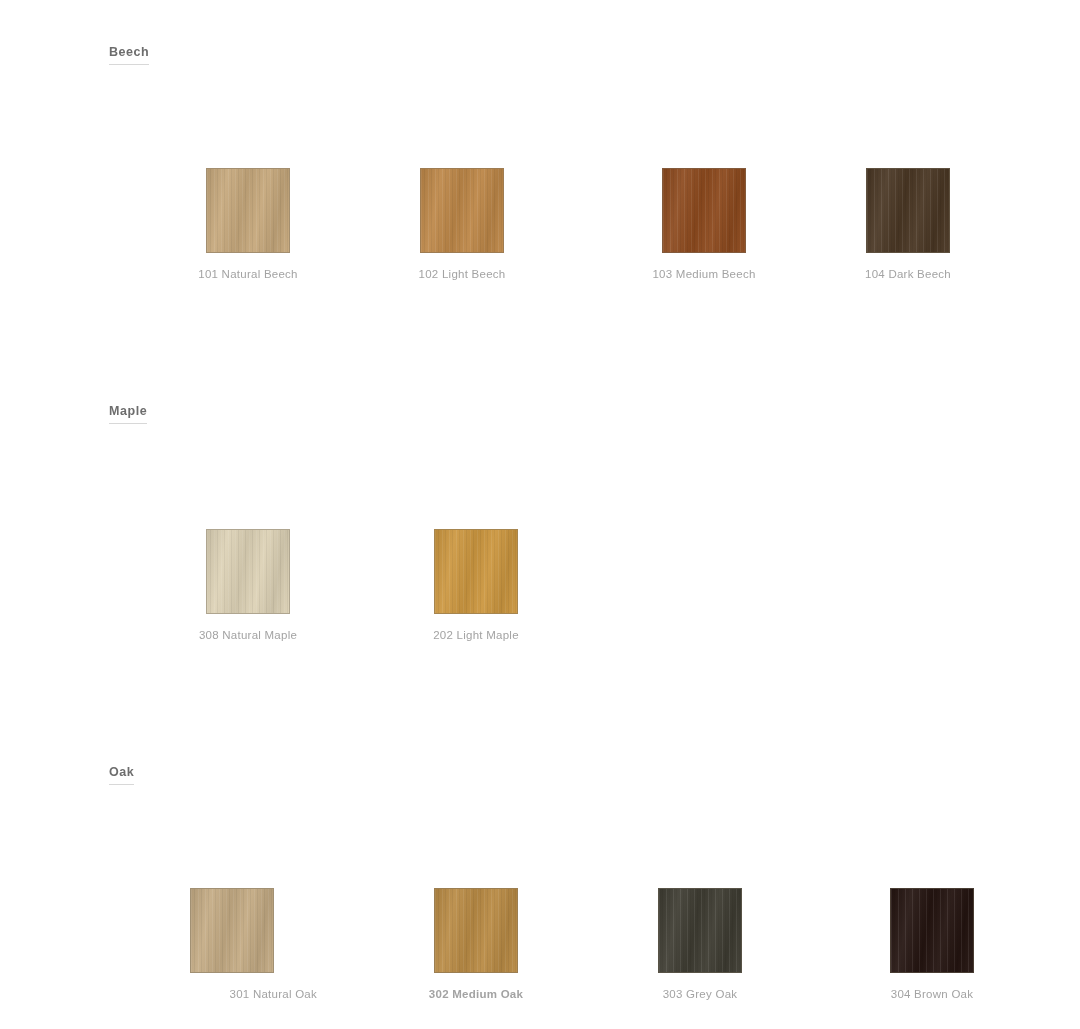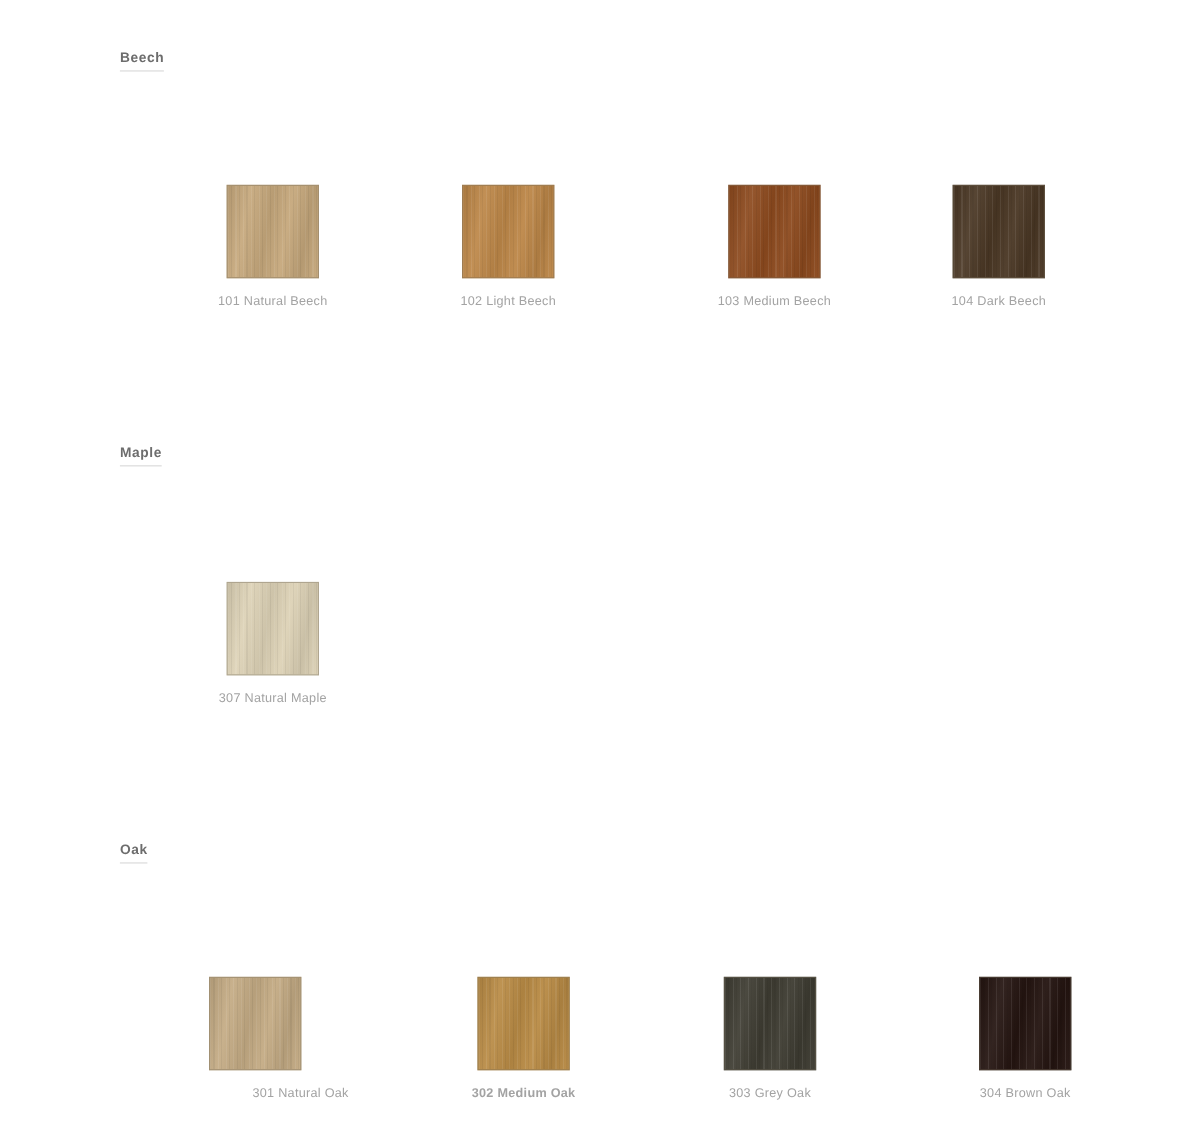--- a/index.html
+++ b/index.html
@@ -133,21 +133,25 @@
             <div class="swatch-chip" style="background-color: rgb(74, 55, 36);"></div>
             <div class="swatch-label">104 Dark Beech</div>
           </div>
         </div>
       </div>
       <div class="section" style="top: 0px;">
         <div class="section-heading" style="top: 404px;">Maple</div>
         <div class="swatch-row" style="top: 529px;">
           <div class="swatch-cell" style="left: 139px;">
             <div class="swatch-chip" style="background-color: rgb(221, 210, 182);"></div>
-            <div class="swatch-label">307 Natural Maple</div>
+            <div class="swatch-label">308 Natural Maple</div>
+          </div>
+          <div class="swatch-cell" style="left: 367px;">
+            <div class="swatch-chip" style="background-color: rgb(204, 151, 64);"></div>
+            <div class="swatch-label">202 Light Maple</div>
           </div>
         </div>
       </div>
       <div class="section" style="top: 0px;">
         <div class="section-heading" style="top: 765px;">Oak</div>
         <div class="swatch-row" style="top: 888px;">
           <div class="swatch-cell" style="left: 123px; text-align: right;">
             <div class="swatch-chip" style="background-color: rgb(196, 171, 132);"></div>
             <div class="swatch-label">301 Natural Oak</div>
           </div>

